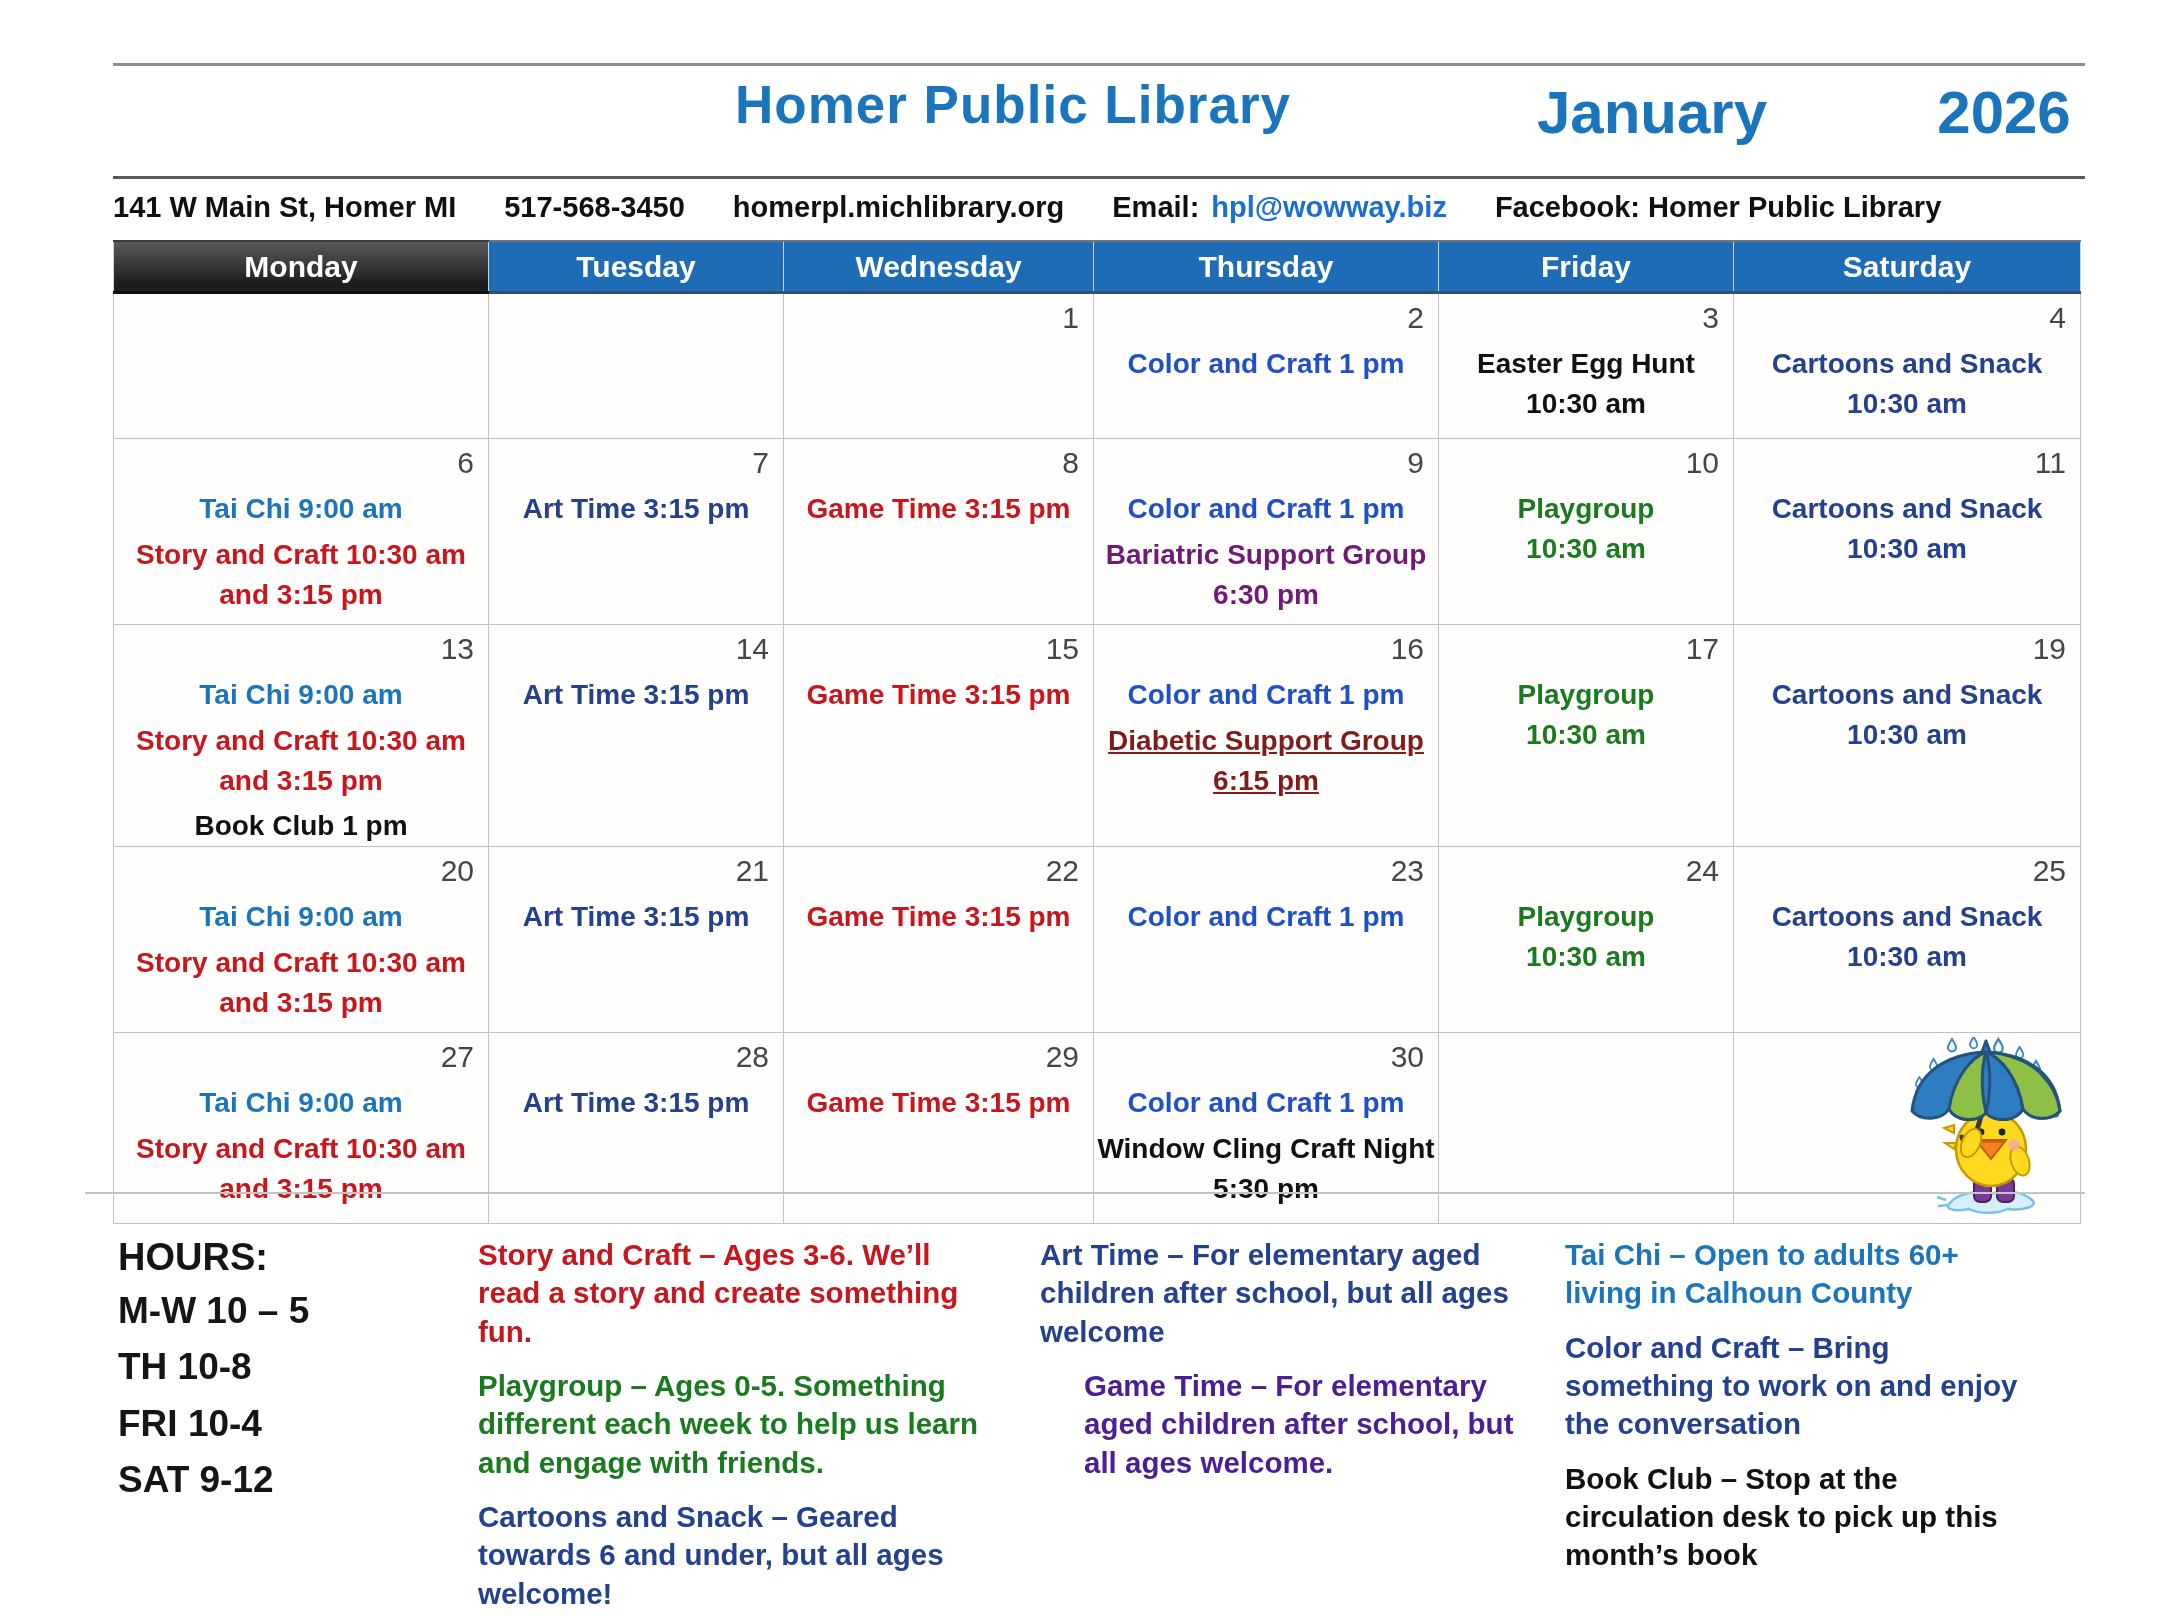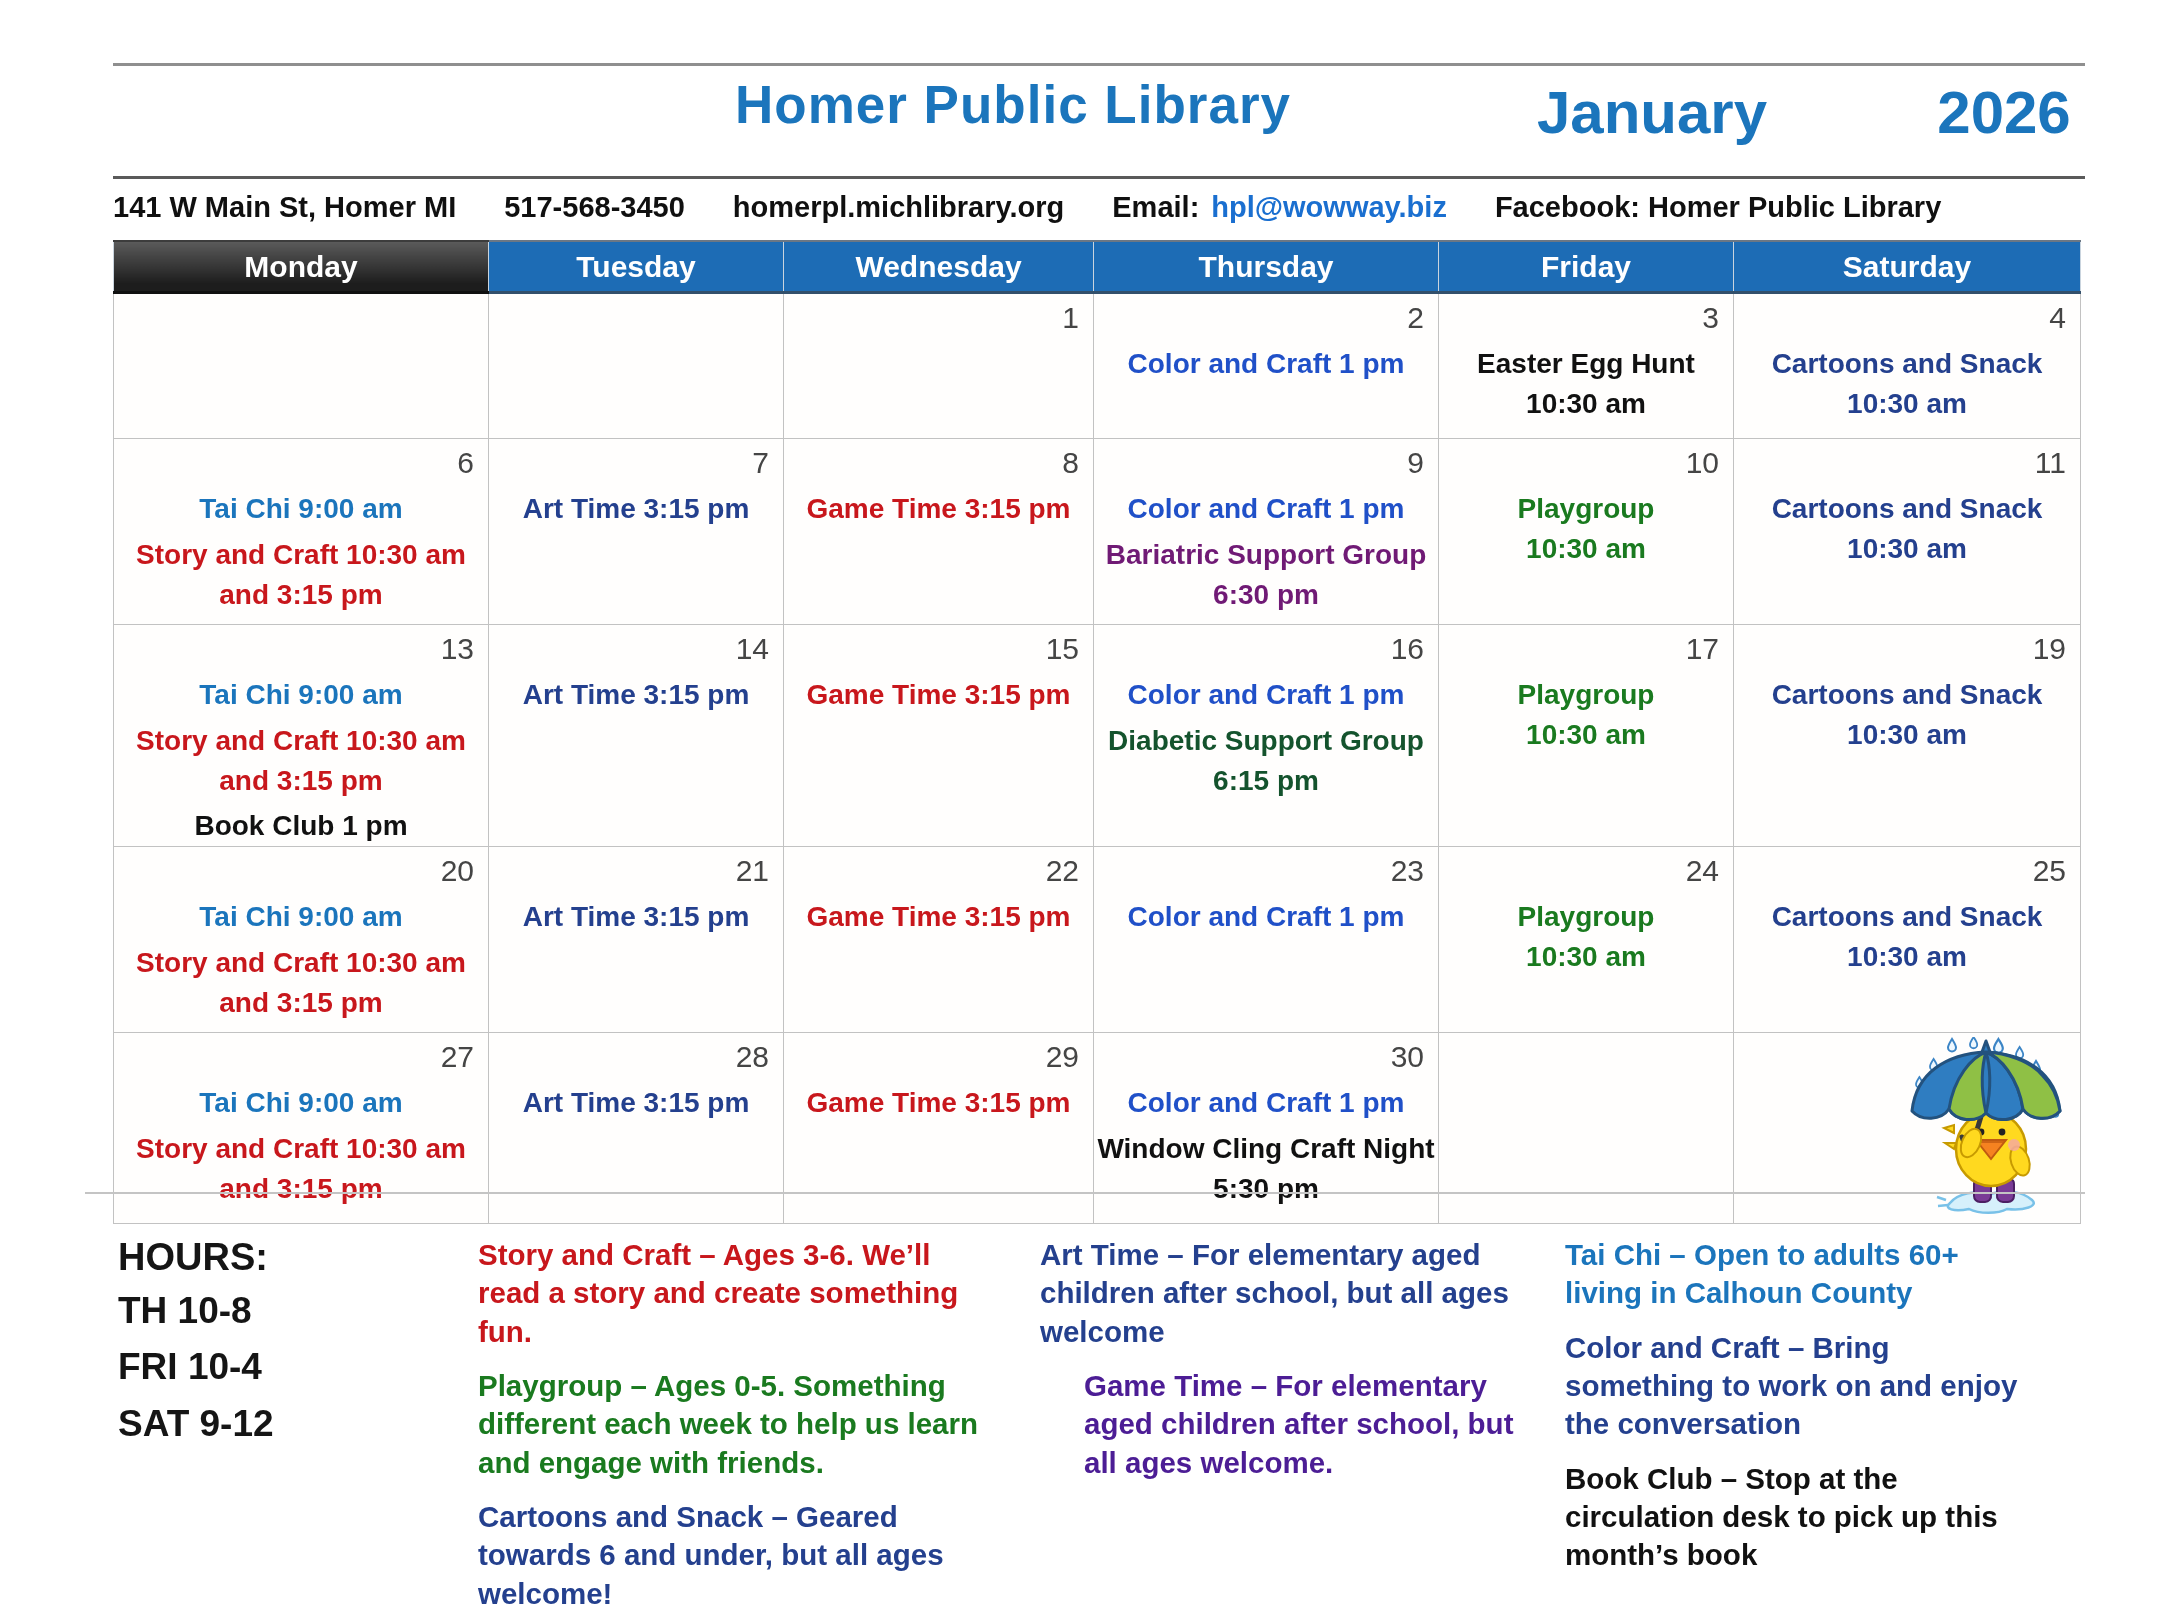--- a/index.html
+++ b/index.html
@@ -191,21 +191,21 @@
             <div class="date">15</div>
             <div class="event" style="color: rgb(200, 23, 28);">
               <div class="evt-line">Game Time 3:15 pm</div>
             </div>
           </td>
           <td>
             <div class="date">16</div>
             <div class="event" style="color: rgb(32, 80, 200);">
               <div class="evt-line">Color and Craft 1 pm</div>
             </div>
-            <div class="event" style="color: #14532d;">
+            <div class="event" style="color: #7f1d1d; text-decoration: underline;">
               <div class="evt-line">Diabetic Support Group</div>
               <div class="evt-line">6:15 pm</div>
             </div>
           </td>
           <td>
             <div class="date">17</div>
             <div class="event" style="color: rgb(26, 122, 31);">
               <div class="evt-line">Playgroup</div>
               <div class="evt-line">10:30 am</div>
             </div>
@@ -348,20 +348,21 @@
         </tr>
       </tbody>
   </table>
 
   <div class="bottom-rule"></div>
 
   <div class="footer">
     <div class="hours">
       <div class="hours-title">HOURS:</div>
       <div id="hours-lines">
+          <div class="hours-line">M-W 10 – 5</div>
           <div class="hours-line">TH 10-8</div>
           <div class="hours-line">FRI 10-4</div>
           <div class="hours-line">SAT 9-12</div>
         </div>
     </div>
     <div class="legend-col" id="legend-0">
         <div class="legend-item" style="color: rgb(200, 23, 28);">Story and Craft – Ages 3-6. We’ll read a story and create something fun.</div>
         <div class="legend-item" style="color: rgb(26, 122, 31);">Playgroup – Ages 0-5. Something different each week to help us learn and engage with friends.</div>
         <div class="legend-item" style="color: rgb(36, 64, 142);">Cartoons and Snack – Geared towards 6 and under, but all ages welcome!</div>
       </div>

